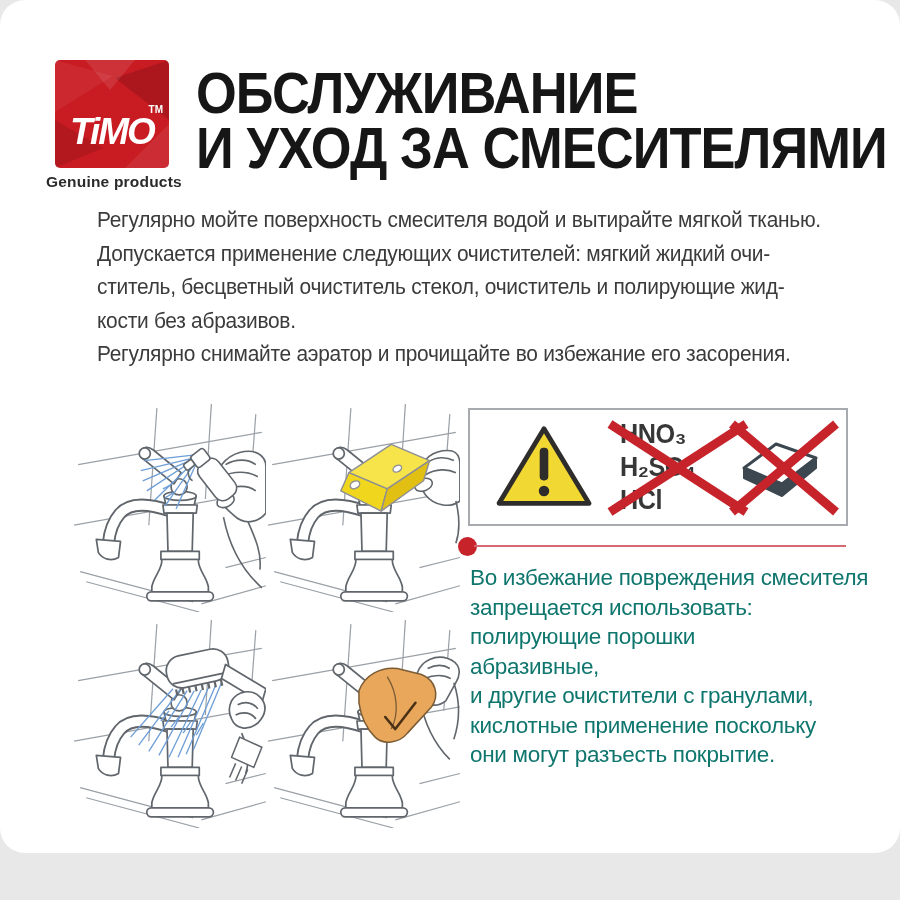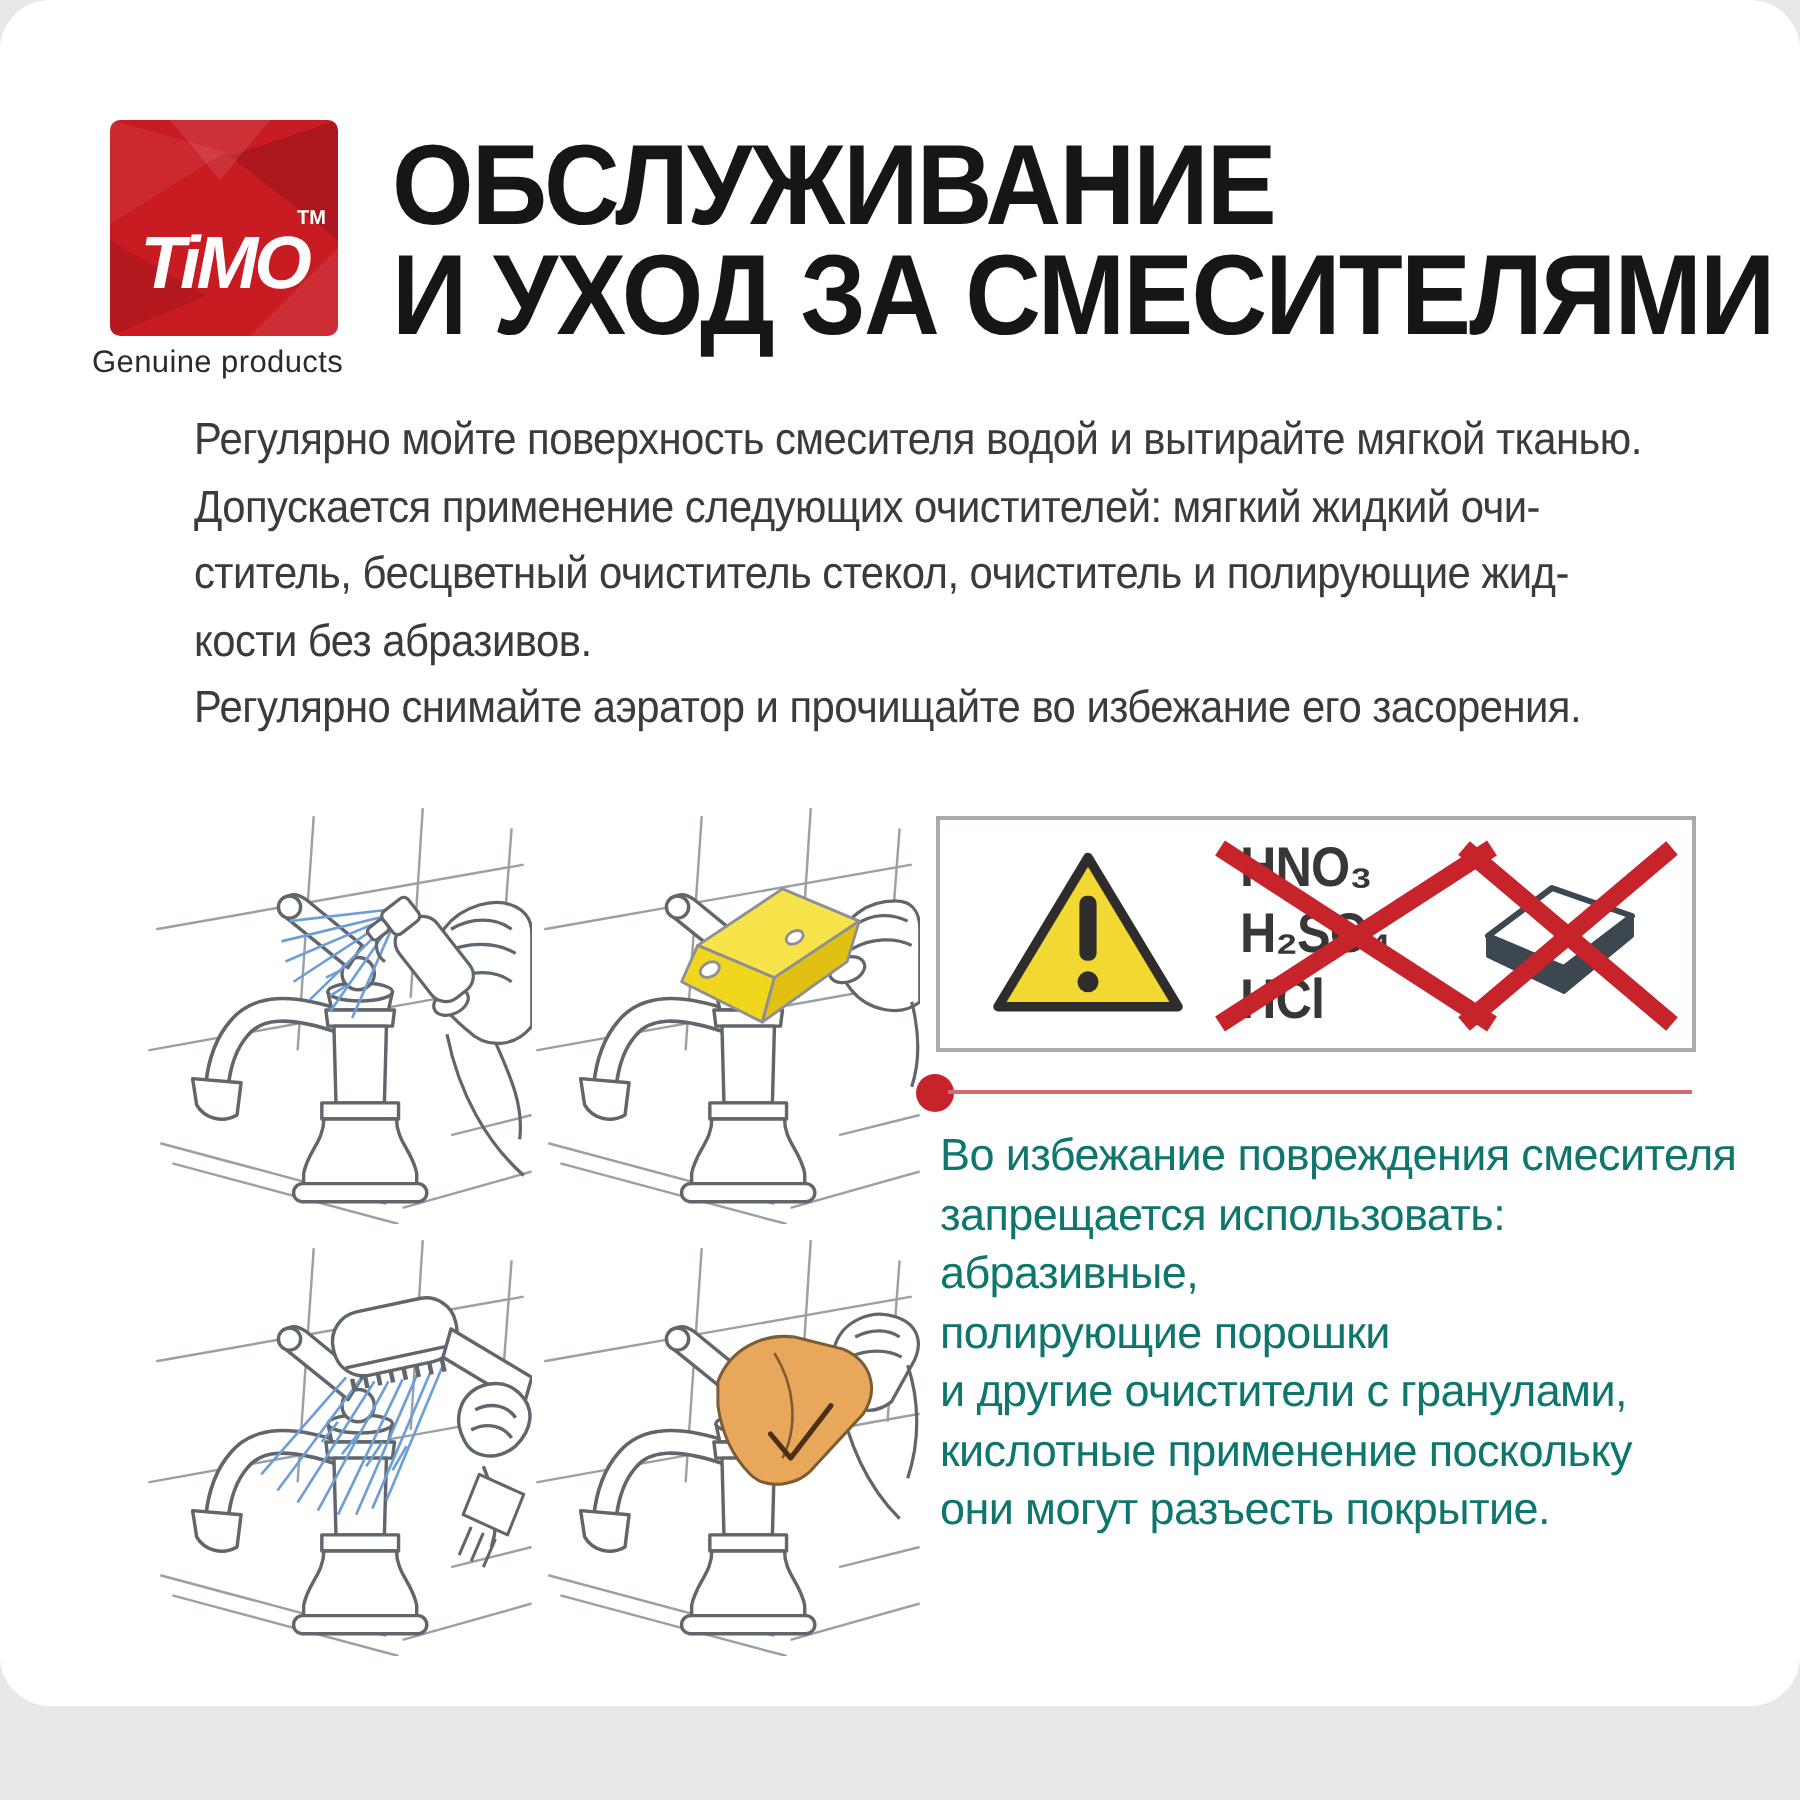--- a/index.html
+++ b/index.html
@@ -8,21 +8,21 @@
     font-family:"Liberation Sans","DejaVu Sans",sans-serif;overflow:hidden;margin:0 auto;border-radius:25px;
   }
   
   .logo{position:absolute;left:55px;top:60px;width:114px;height:108px;border-radius:5px;overflow:hidden;}
   .logo svg{position:absolute;left:0;top:0;width:100%;height:100%;}
   .logo-word{
     position:absolute;left:0;right:0;top:52px;text-align:center;color:#fff;
     font-style:italic;font-weight:bold;font-size:37px;letter-spacing:-2px;line-height:40px;
   }
   .logo-tm{position:absolute;right:6px;top:44px;color:#fff;font-size:10px;font-weight:bold;font-style:normal;}
-  .tagline{position:absolute;left:46px;top:173px;width:150px;font-size:15.5px;font-weight:normal;color:#2b2b2b;letter-spacing:0.2px;}
+  .tagline{position:absolute;left:46px;top:173px;width:150px;font-size:15.5px;font-weight:bold;color:#2b2b2b;letter-spacing:0.2px;}
   
   .title{position:absolute;left:196px;top:66px;color:#161616;font-weight:bold;
          font-size:57px;line-height:55px;letter-spacing:-1px;transform:scaleX(0.92);transform-origin:left top;white-space:nowrap;}
   
   .intro{position:absolute;left:97px;top:203px;color:#3b3b3b;font-size:22.5px;line-height:33.5px;
          letter-spacing:-0.3px;transform:scaleX(0.93);transform-origin:left top;white-space:nowrap;}
   
   .panel{position:absolute;width:192px;height:214px;}
   .panel svg{width:100%;height:100%;display:block;}
   #p1{left:74px;top:398px;}
@@ -237,20 +237,20 @@
       <line x1="114" y1="6" x2="10" y2="94" stroke="#c6232a" stroke-width="9"></line>
     </svg>
   </div>
 
   <div class="dot"></div>
   <div class="dline"></div>
 
   <div class="prohib">
     <div>Во избежание повреждения смесителя</div>
     <div>запрещается использовать:</div>
+    <div>полирующие порошки</div>
     <div>абразивные,</div>
-    <div>полирующие порошки</div>
     <div>и другие очистители с гранулами,</div>
     <div>кислотные применение поскольку</div>
     <div>они могут разъесть покрытие.</div>
   </div>
 
 </div>
 
 </body></html>

